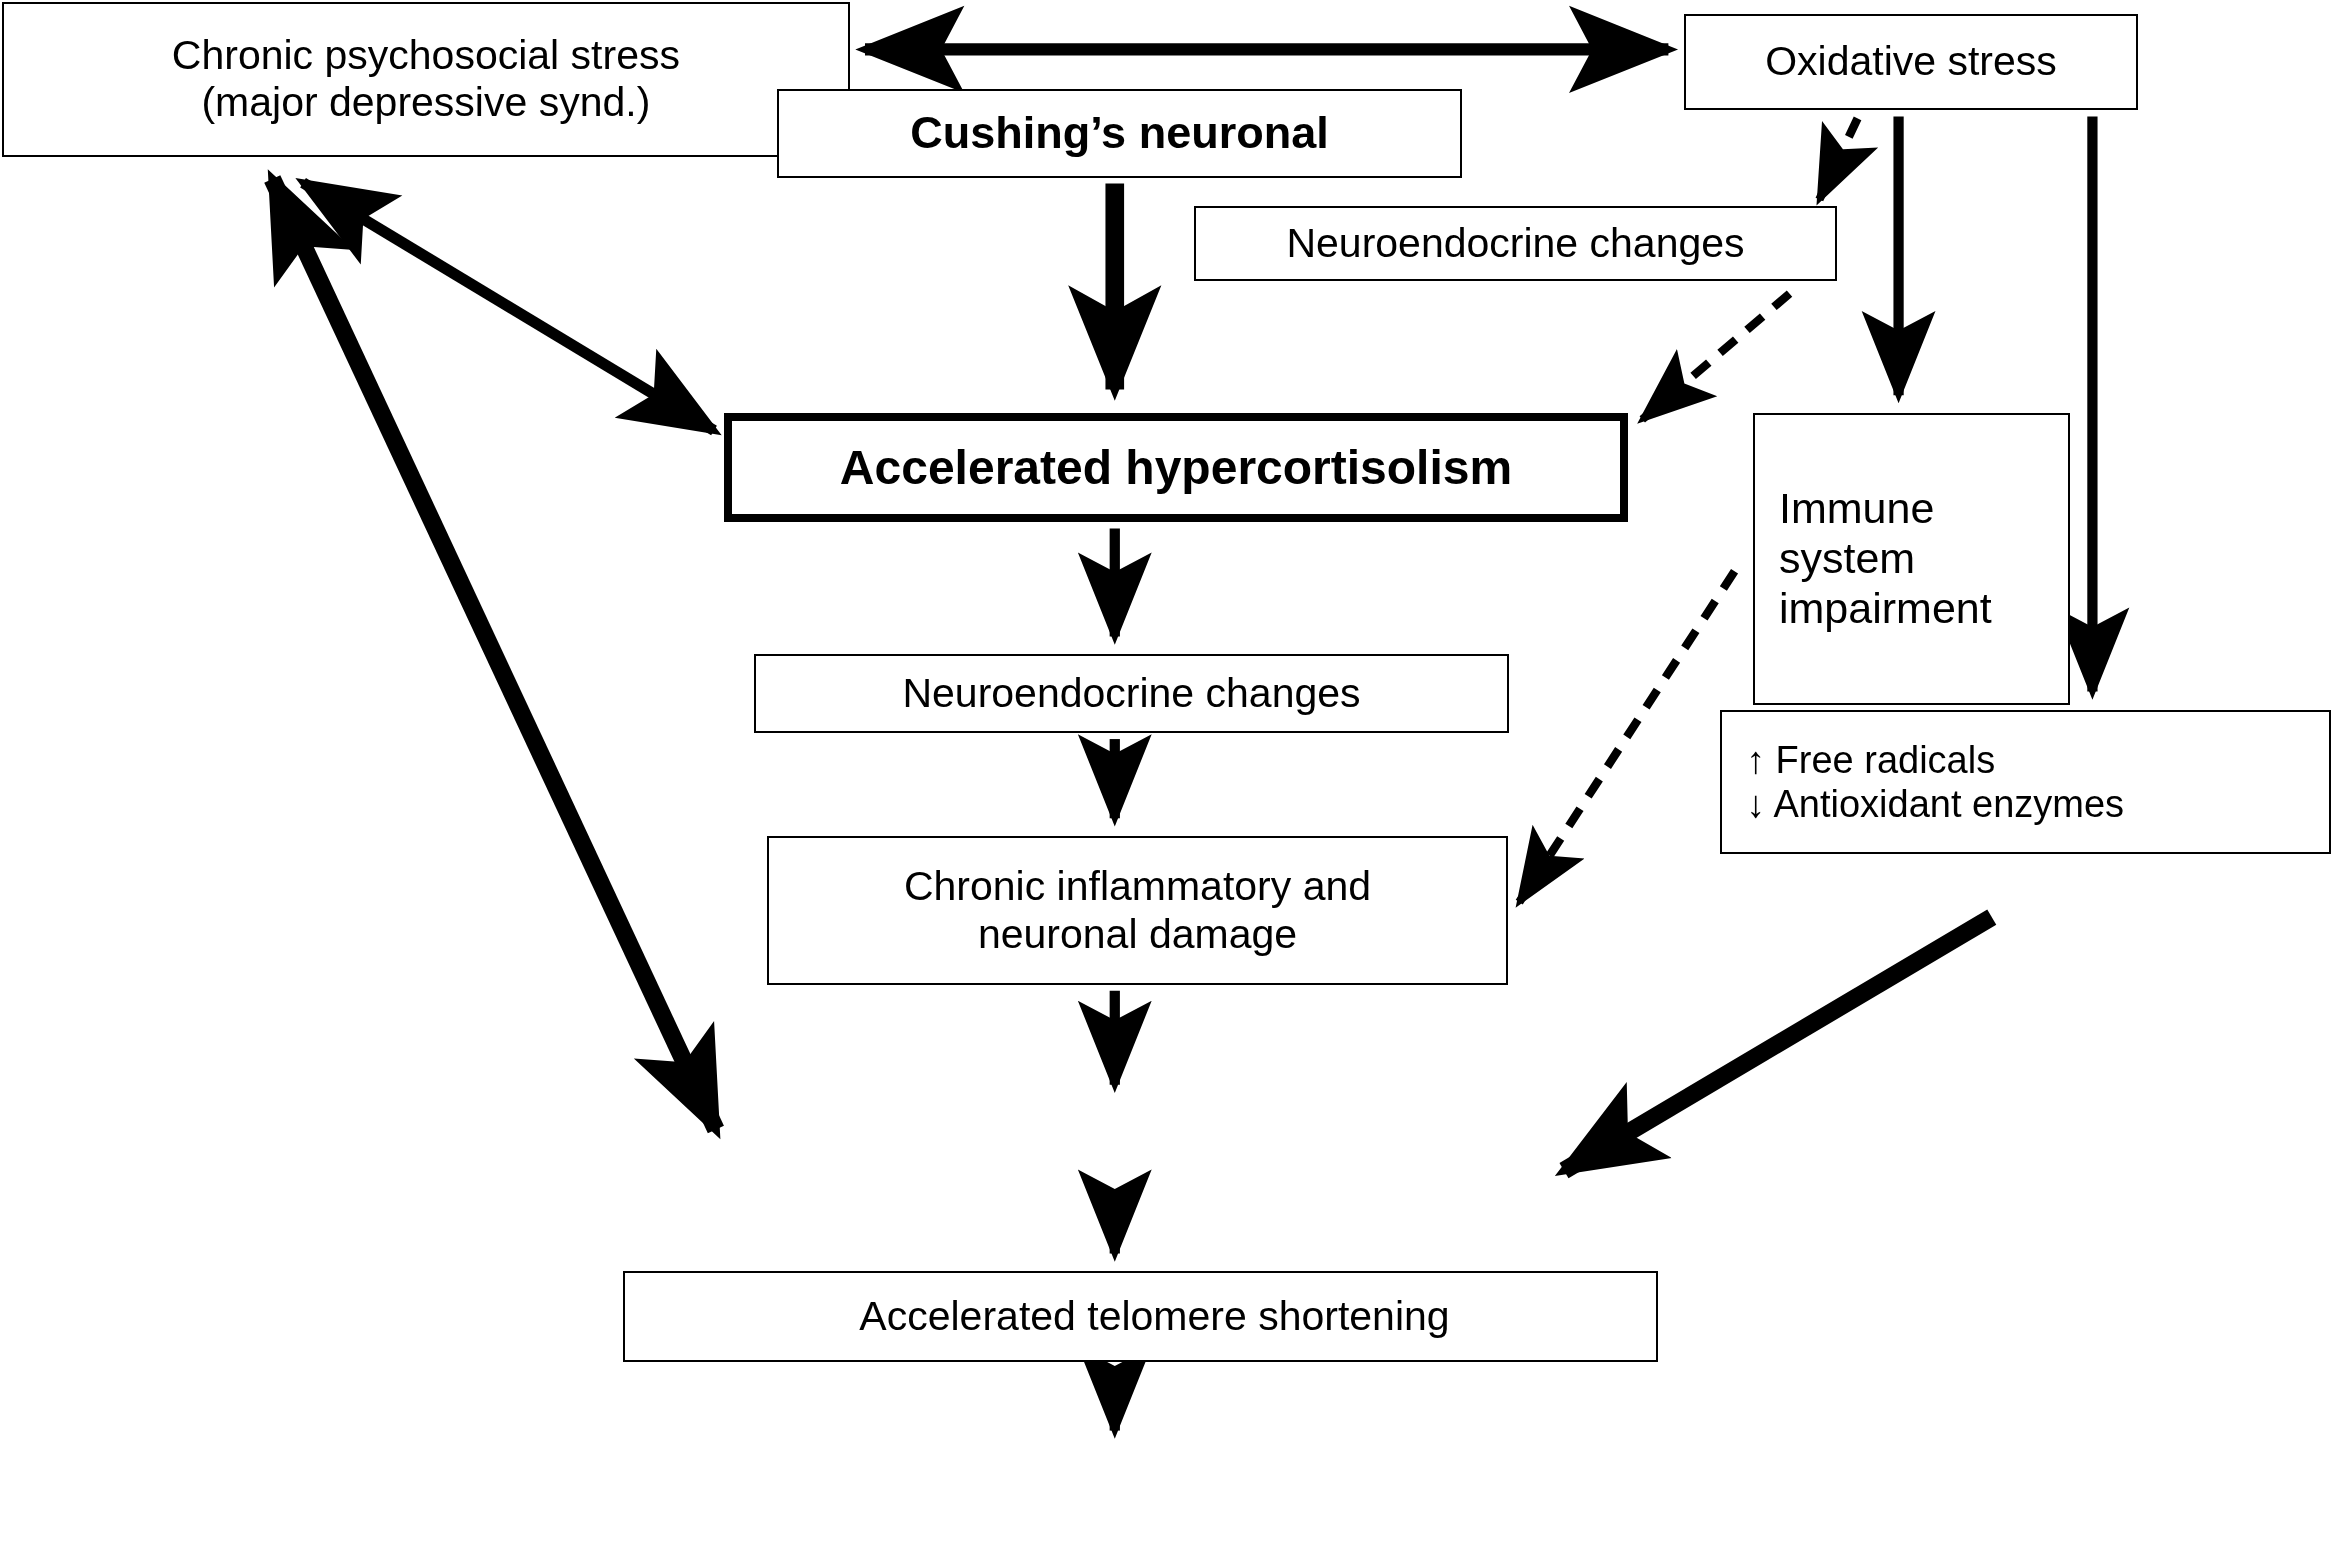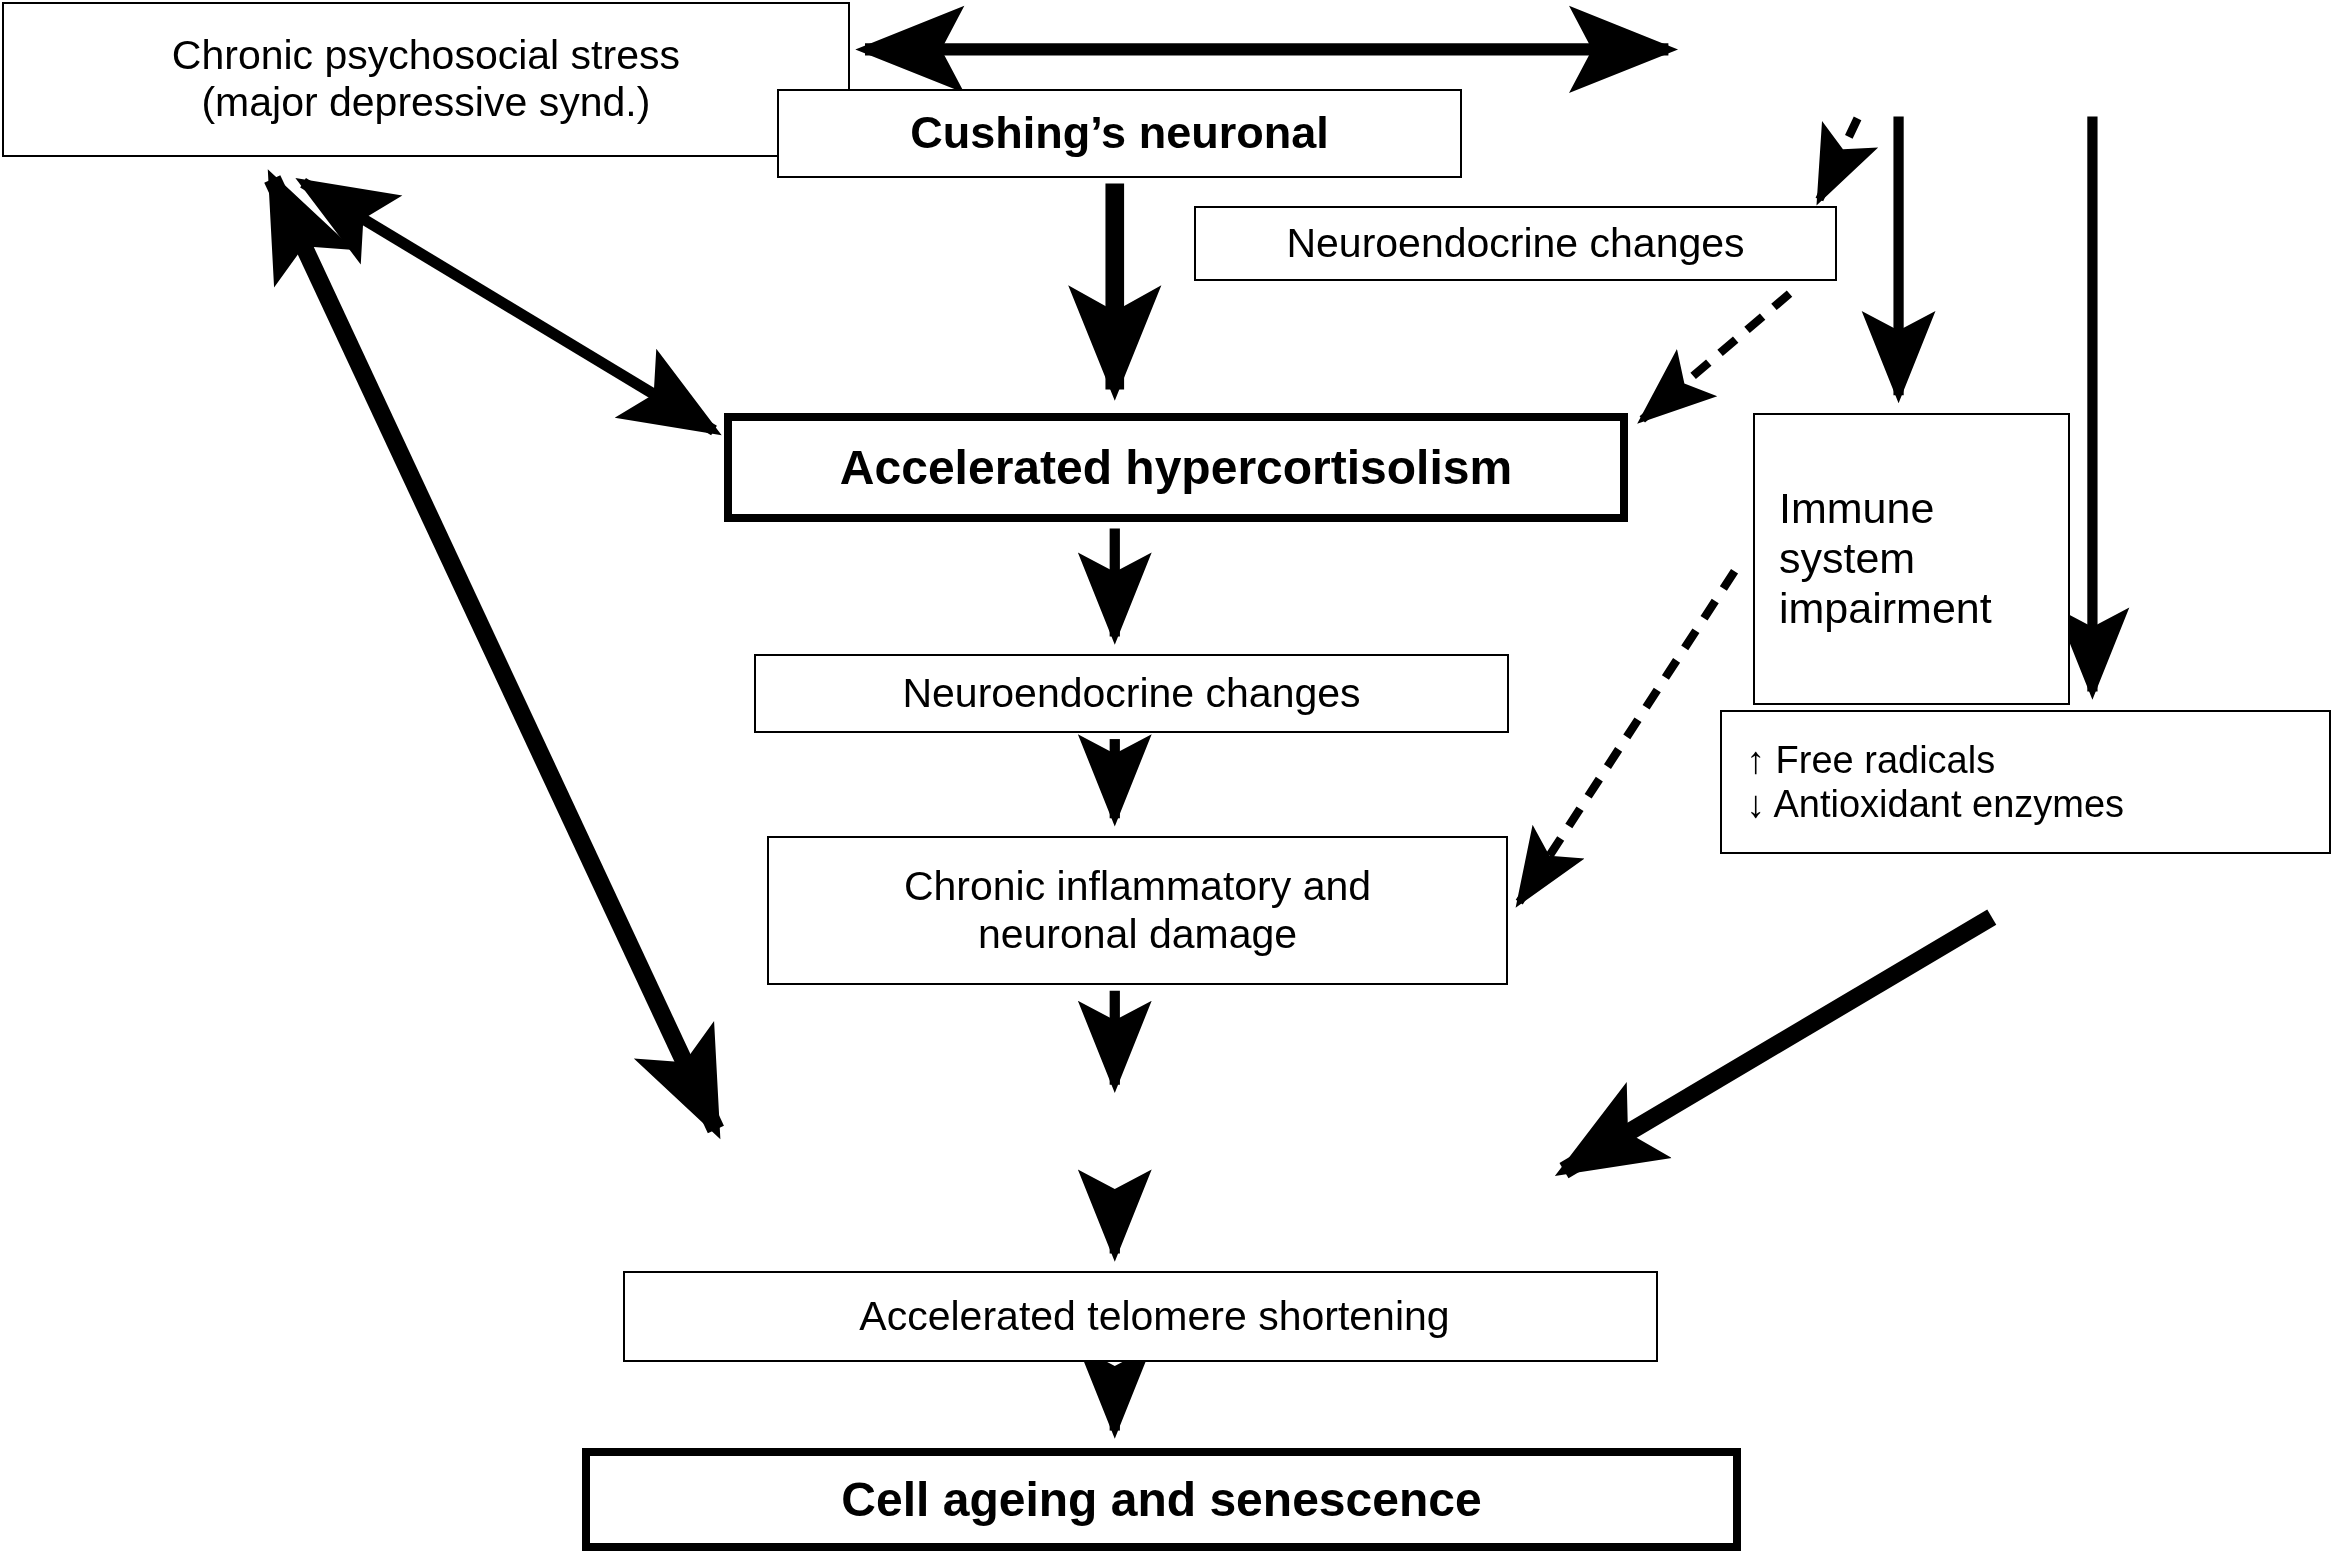--- a/index.html
+++ b/index.html
@@ -85,20 +85,23 @@
     <line x1="1196" y1="1466" x2="1196" y2="1535" stroke="#000" stroke-width="11" marker-end="url(#ahMed)"></line>
   </svg>
 
   <div class="nodebox" id="n0" style="left: 1.9px; top: 1.9px; width: 848px; height: 155px; font-size: 41px;">
     <span class="txt">Chronic psychosocial stress
 (major depressive synd.)</span>
   </div>
   <div class="nodebox bold" id="n1" style="left: 777px; top: 89px; width: 685px; height: 89px; font-size: 45px;">
     <span class="txt">Cushing’s neuronal</span>
   </div>
+  <div class="nodebox" id="n2" style="left: 1684px; top: 14px; width: 454px; height: 96px; font-size: 41px;">
+    <span class="txt">Oxidative stress</span>
+  </div>
   <div class="nodebox" id="n3" style="left: 1194px; top: 206px; width: 643px; height: 75px; font-size: 41px;">
     <span class="txt">Neuroendocrine changes</span>
   </div>
   <div class="nodebox thick bold" id="n4" style="left: 724px; top: 413px; width: 904px; height: 109px; font-size: 48px;">
     <span class="txt">Accelerated hypercortisolism</span>
   </div>
   <div class="nodebox left-align" id="n5" style="left: 1753px; top: 413px; width: 317px; height: 292px; font-size: 43px;">
     <span class="txt">Immune
 system
 impairment</span>
@@ -110,18 +113,15 @@
     <span class="txt">↑ Free radicals
 ↓ Antioxidant enzymes</span>
   </div>
   <div class="nodebox" id="n8" style="left: 767px; top: 836px; width: 741px; height: 149px; font-size: 41px;">
     <span class="txt">Chronic inflammatory and
 neuronal damage</span>
   </div>
   <div class="nodebox" id="n10" style="left: 623px; top: 1271px; width: 1035px; height: 91px; font-size: 41px; padding-left: 28px;">
     <span class="txt">Accelerated telomere shortening</span>
   </div>
-  <div class="nodebox thick bold" id="n11" style="left: 582px; top: 1448px; width: 1159px; height: 103px; font-size: 48px;">
-    <span class="txt">Cell ageing and senescence</span>
-  </div>
 
 </div>
 
 
 </body></html>

